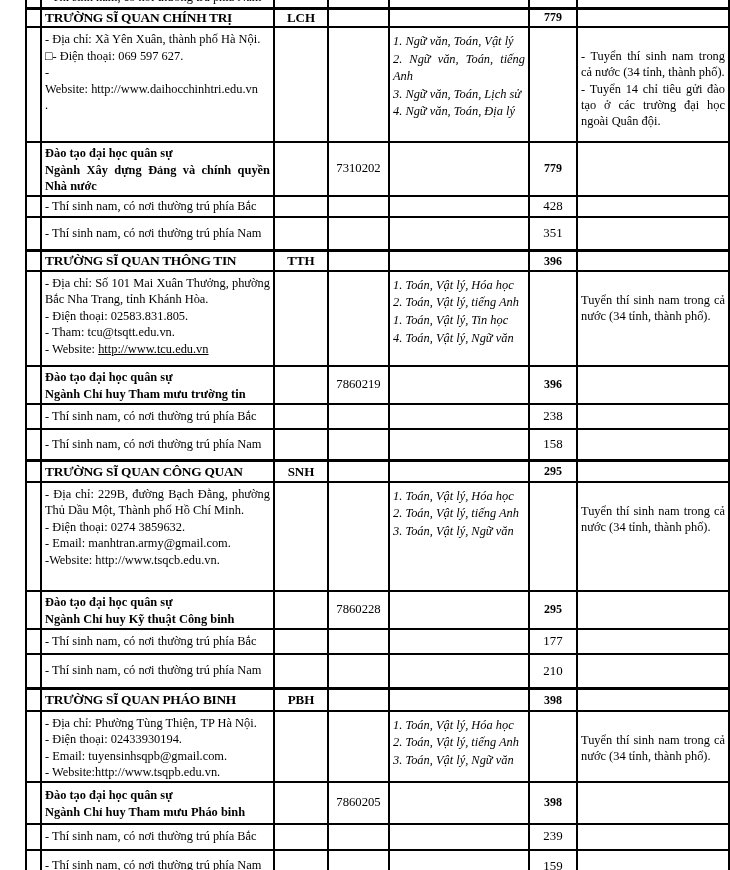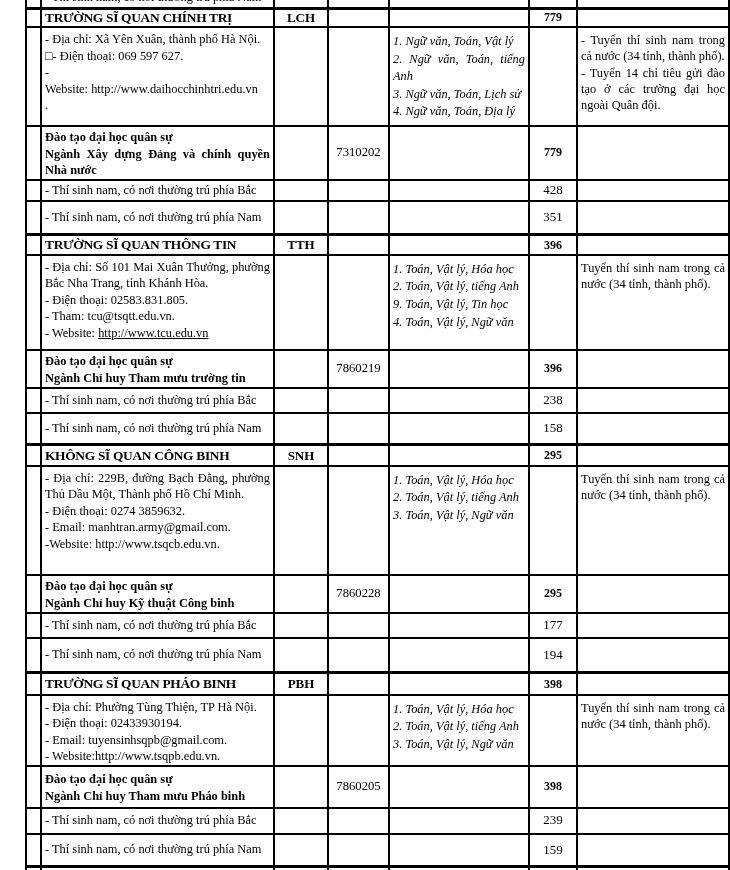--- a/index.html
+++ b/index.html
@@ -14,21 +14,21 @@
   td.m{vertical-align:middle;}
   .sch-name{font-size:13.4px;letter-spacing:-0.3px;white-space:nowrap;}
   .sch-code{font-size:13px;}
   .no{font-size:12.8px;padding:0 16px;}
   .quota-b{font-size:12px;font-weight:bold;}
   .quota-n{font-size:12.9px;margin-top:40px;}
   .addr{padding-top:3px;}
   .addr div{text-align:justify;line-height:16.5px;}
   .combos{padding-top:5px;font-style:italic;}
   .combos div{text-align:justify;line-height:17.6px;}
-  .notes{padding-top:4px;}
+  .notes{padding-top:20px;}
   .notes div{text-align:justify;line-height:16.3px;}
   .prog div{font-weight:bold;line-height:16.6px;text-align:justify;}
   .prog{padding-top:2px;}
   .region div{line-height:15.5px;text-align:justify;}
   .mcode{font-size:12.7px;}
   .link{text-decoration:underline;}
   
   .clip-top{height:6px;overflow:hidden;}
   .clip-top span{display:block;margin-top:-10px;line-height:15px;white-space:nowrap;}
   .clip-bot{height:10px;overflow:hidden;}
@@ -67,21 +67,21 @@
 
   <tr class="hdr" style="height:19px">
     <td class="c no">10</td>
     <td class="sch-name">TRƯỜNG SĨ QUAN CHÍNH TRỊ</td>
     <td class="c sch-code">LCH</td>
     <td></td>
     <td></td>
     <td class="c quota-b">779</td>
     <td></td>
   </tr>
-  <tr style="height:99px">
+  <tr style="height:115px">
     <td></td>
     <td class="addr">
       <div>- Địa chỉ: Xã Yên Xuân, thành phố Hà Nội.</div>
       <div>□- Điện thoại: 069 597 627.</div>
       <div>-</div>
       <div>Website: http://www.daihocchinhtri.edu.vn</div>
       <div>.</div>
     </td>
     <td></td>
     <td></td>
@@ -147,21 +147,21 @@
       <div>- Địa chỉ: Số 101 Mai Xuân Thưởng, phường Bắc Nha Trang, tỉnh Khánh Hòa.</div>
       <div>- Điện thoại: 02583.831.805.</div>
       <div>- Tham: tcu@tsqtt.edu.vn.</div>
       <div><span>- Website: </span><span class="link">http://www.tcu.edu.vn</span></div>
     </td>
     <td></td>
     <td></td>
     <td class="combos">
       <div>1. Toán, Vật lý, Hóa học</div>
       <div>2. Toán, Vật lý, tiếng Anh</div>
-      <div>9. Toán, Vật lý, Tin học</div>
+      <div>1. Toán, Vật lý, Tin học</div>
       <div>4. Toán, Vật lý, Ngữ văn</div>
     </td>
     <td></td>
     <td class="notes">
       <div>Tuyển thí sinh nam trong cả nước (34 tỉnh, thành phố).</div>
     </td>
   </tr>
   <tr style="height:38px">
     <td></td>
     <td class="prog m">
@@ -192,21 +192,21 @@
           </td>
     <td></td>
     <td></td>
     <td></td>
     <td class="c m quota-n">158</td>
     <td></td>
   </tr>
 
   <tr class="hdr" style="height:21px">
     <td class="c no">2</td>
-    <td class="sch-name">KHÔNG SĨ QUAN CÔNG BINH</td>
+    <td class="sch-name">TRƯỜNG SĨ QUAN CÔNG QUAN</td>
     <td class="c sch-code">SNH</td>
     <td></td>
     <td></td>
     <td class="c quota-b">295</td>
     <td></td>
   </tr>
   <tr style="height:109px">
     <td></td>
     <td class="addr">
       <div>- Địa chỉ: 229B, đường Bạch Đằng, phường Thủ Dầu Một, Thành phố Hồ Chí Minh.</div>
@@ -250,21 +250,21 @@
     <td></td>
   </tr>
   <tr style="height:35px">
     <td></td>
     <td class="region m">
             <div>- Thí sinh nam, có nơi thường trú phía Nam</div>
           </td>
     <td></td>
     <td></td>
     <td></td>
-    <td class="c m quota-n">194</td>
+    <td class="c m quota-n">210</td>
     <td></td>
   </tr>
 
   <tr class="hdr" style="height:22px">
     <td class="c no">13</td>
     <td class="sch-name">TRƯỜNG SĨ QUAN PHÁO BINH</td>
     <td class="c sch-code">PBH</td>
     <td></td>
     <td></td>
     <td class="c quota-b">398</td>

